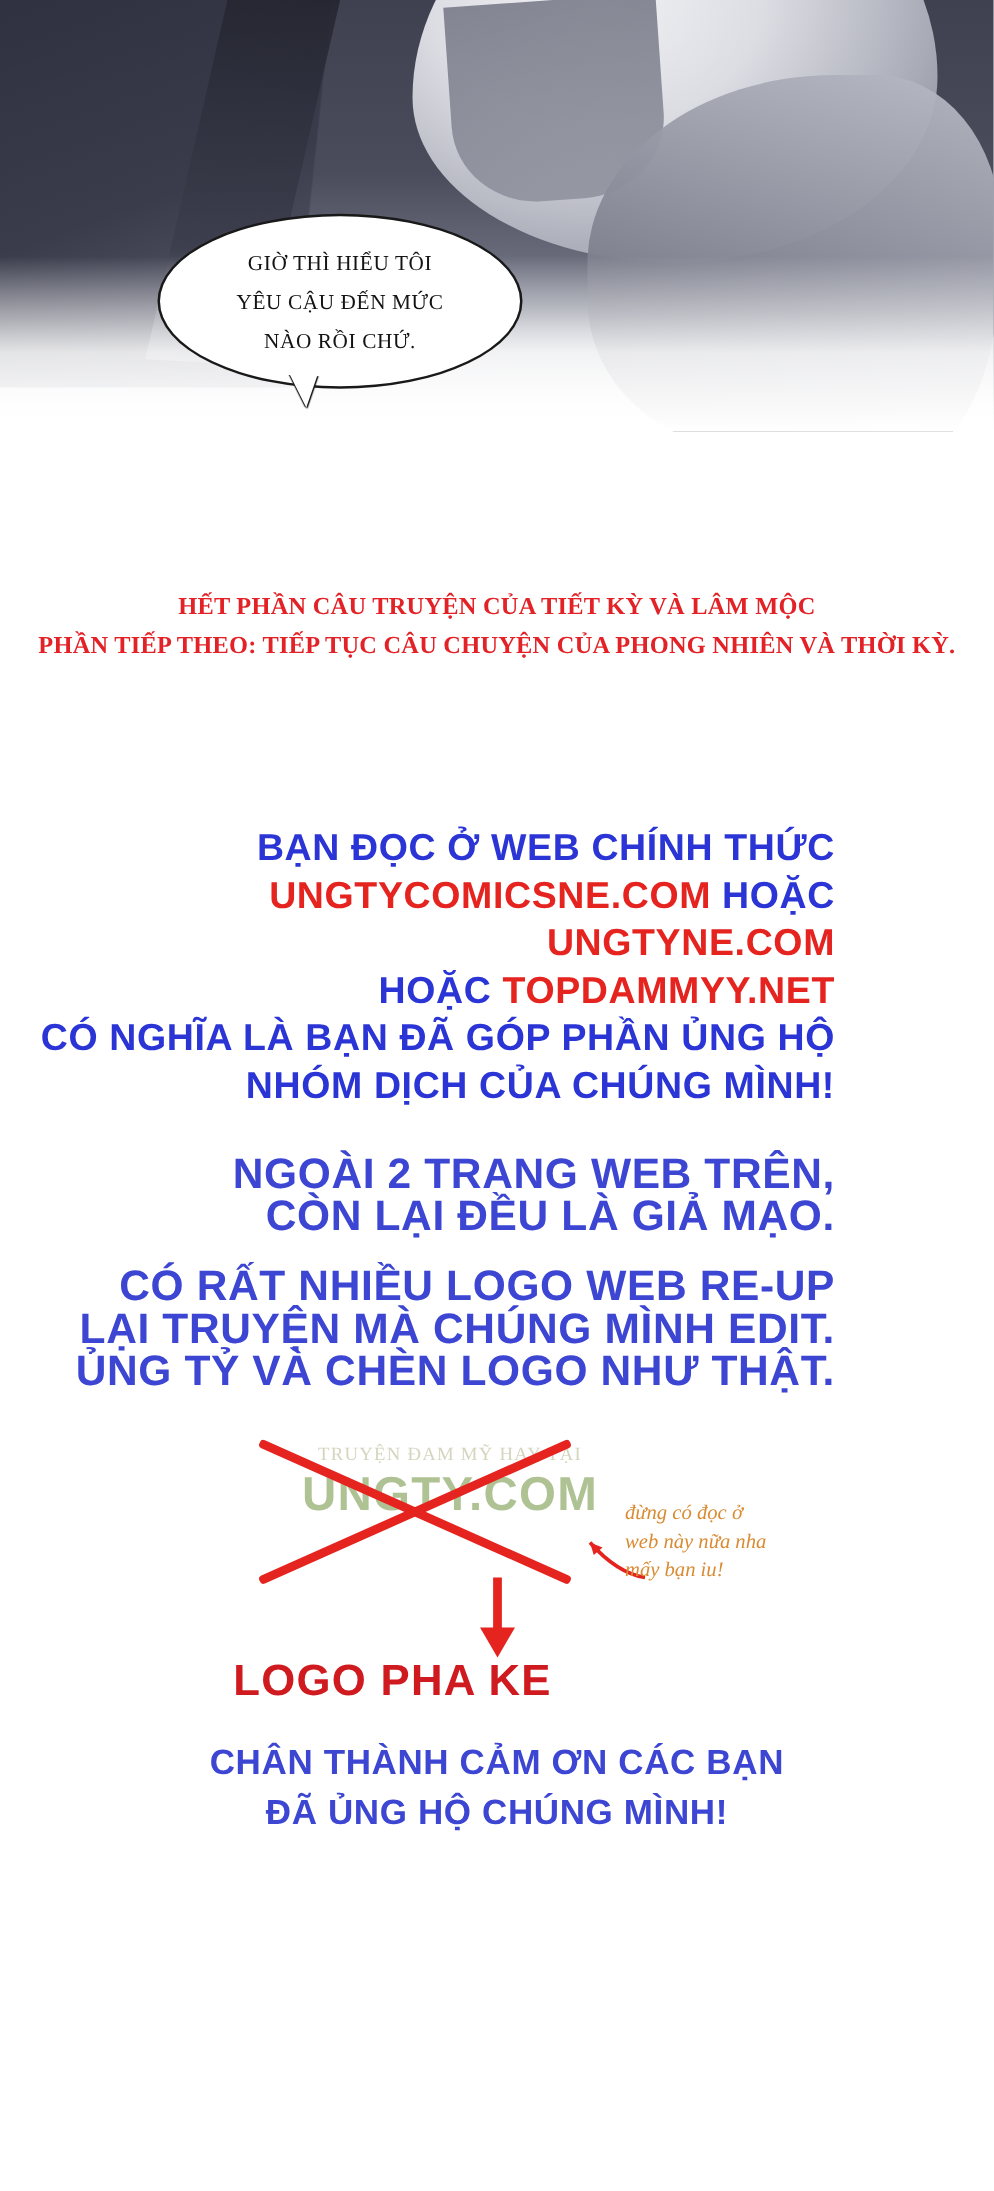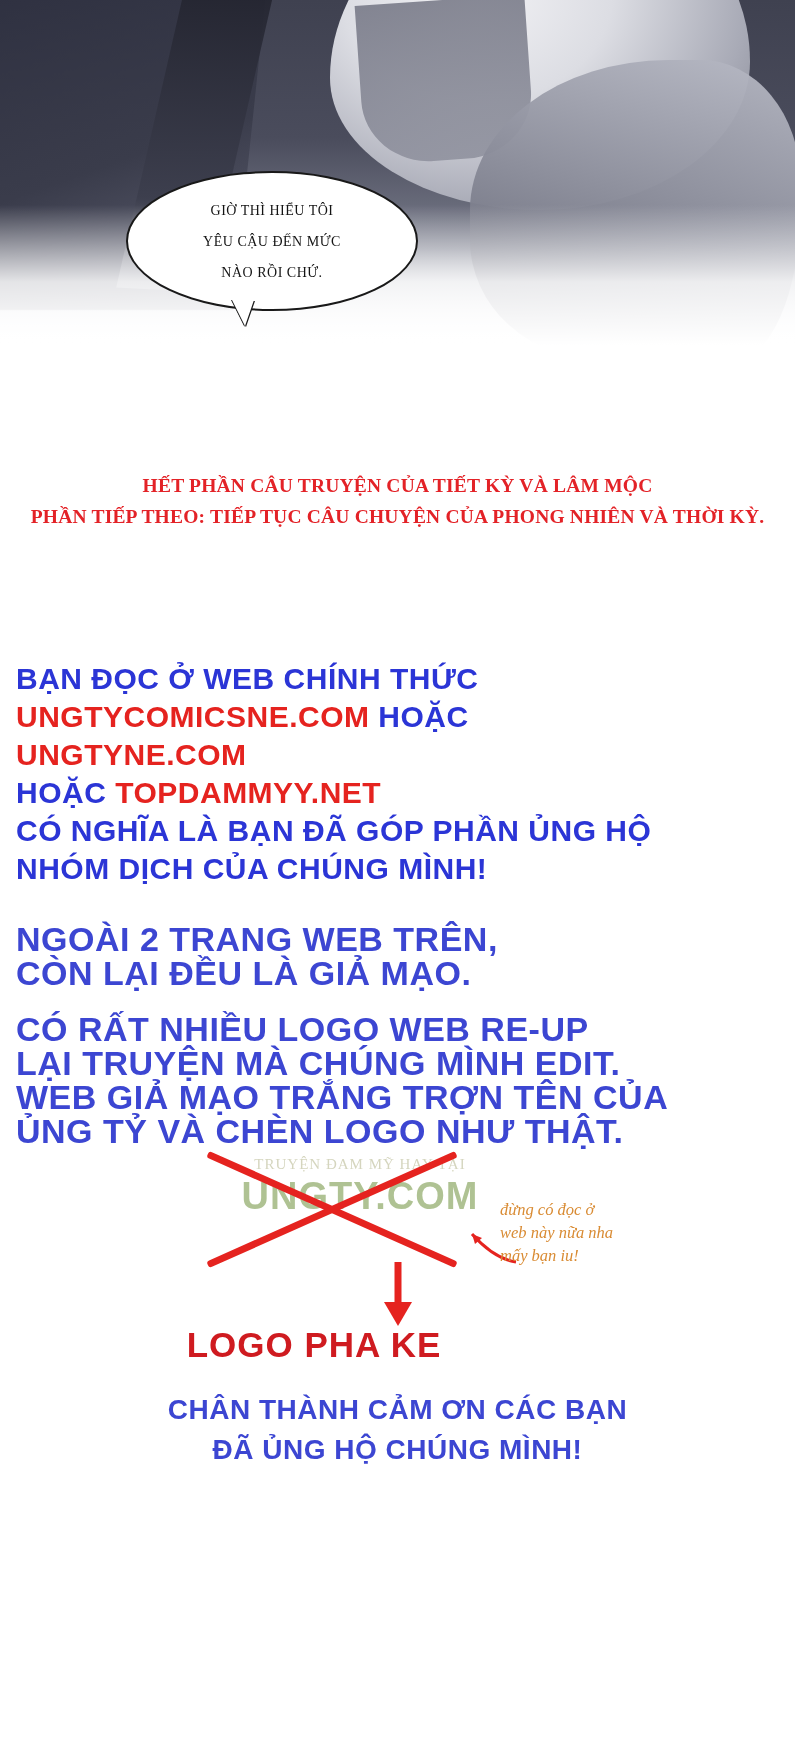--- a/index.html
+++ b/index.html
@@ -95,21 +95,21 @@
     border: 2px solid #191919;
     border-radius: 50% / 50%;
     display: flex;
     flex-direction: column;
     align-items: center;
     justify-content: center;
     box-sizing: border-box;
   }
   .balloon .line {
     font-family: "Liberation Serif", serif;
-    font-size: 14px;
+    font-size: 17px;
     letter-spacing: .5px;
     color: #141414;
     line-height: 31px;
     text-align: right;
     white-space: nowrap;
   }
   .balloon-tail {
     position: absolute;
     left: 232px;
     top: 300px;
@@ -134,24 +134,24 @@
     font-family: "Liberation Serif", serif;
     font-weight: bold;
     font-size: 19.5px;
     line-height: 31px;
     letter-spacing: .2px;
   }
 
   
   .credits {
     position: absolute;
-    left: 16px;
+    left: 0;
     top: 660px;
     width: 668px;
-    text-align: left;
+    text-align: right;
   }
   .c-line {
     font-family: "Liberation Sans", sans-serif;
     font-weight: bold;
     font-size: 30px;
     line-height: 38px;
     color: #2b35d6;
     letter-spacing: .5px;
   }
   .c-line.mixed span.red { color: #e5231f; }
@@ -333,21 +333,20 @@
 
   <div class="c-sub">NGOÀI 2 TRANG WEB TRÊN,</div>
   <div class="c-sub">CÒN LẠI ĐỀU LÀ GIẢ MẠO.</div>
 
   <div class="gap-sm"></div>
 
   <div class="c-sub">CÓ RẤT NHIỀU LOGO WEB RE-UP</div>
   <div class="c-sub">LẠI TRUYỆN MÀ CHÚNG MÌNH EDIT.</div>
 
 
-  <div class="c-sub">WEB GIẢ MẠO TRẮNG TRỢN TÊN CỦA</div>
   <div class="c-sub">ỦNG TỶ VÀ CHÈN LOGO NHƯ THẬT.</div>
 </div>
 
 <div class="fake-logo-wrap">
   <div class="fake-logo">
     <div class="fl-top">TRUYỆN ĐAM MỸ HAY TẠI</div>
     <div class="fl-main">UNGTY.COM</div>
   </div>
 
   <div class="cross">

